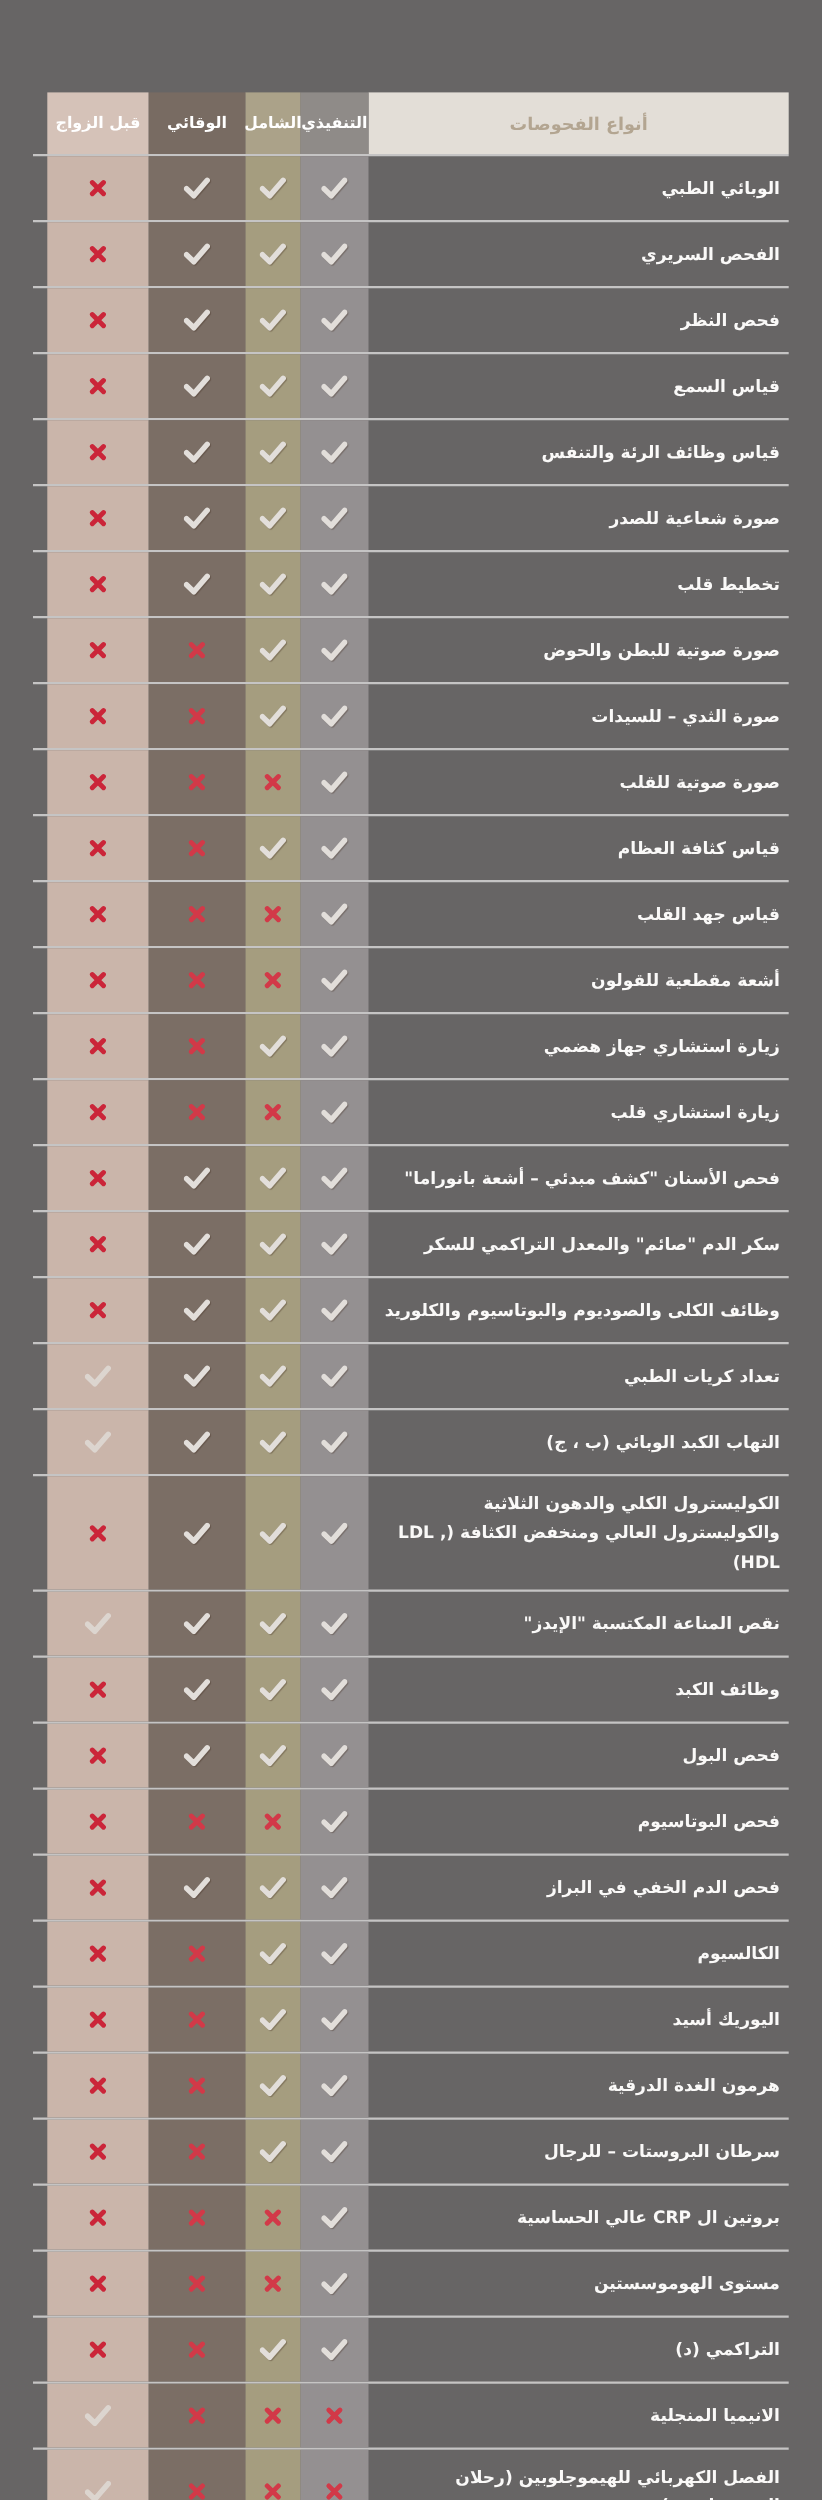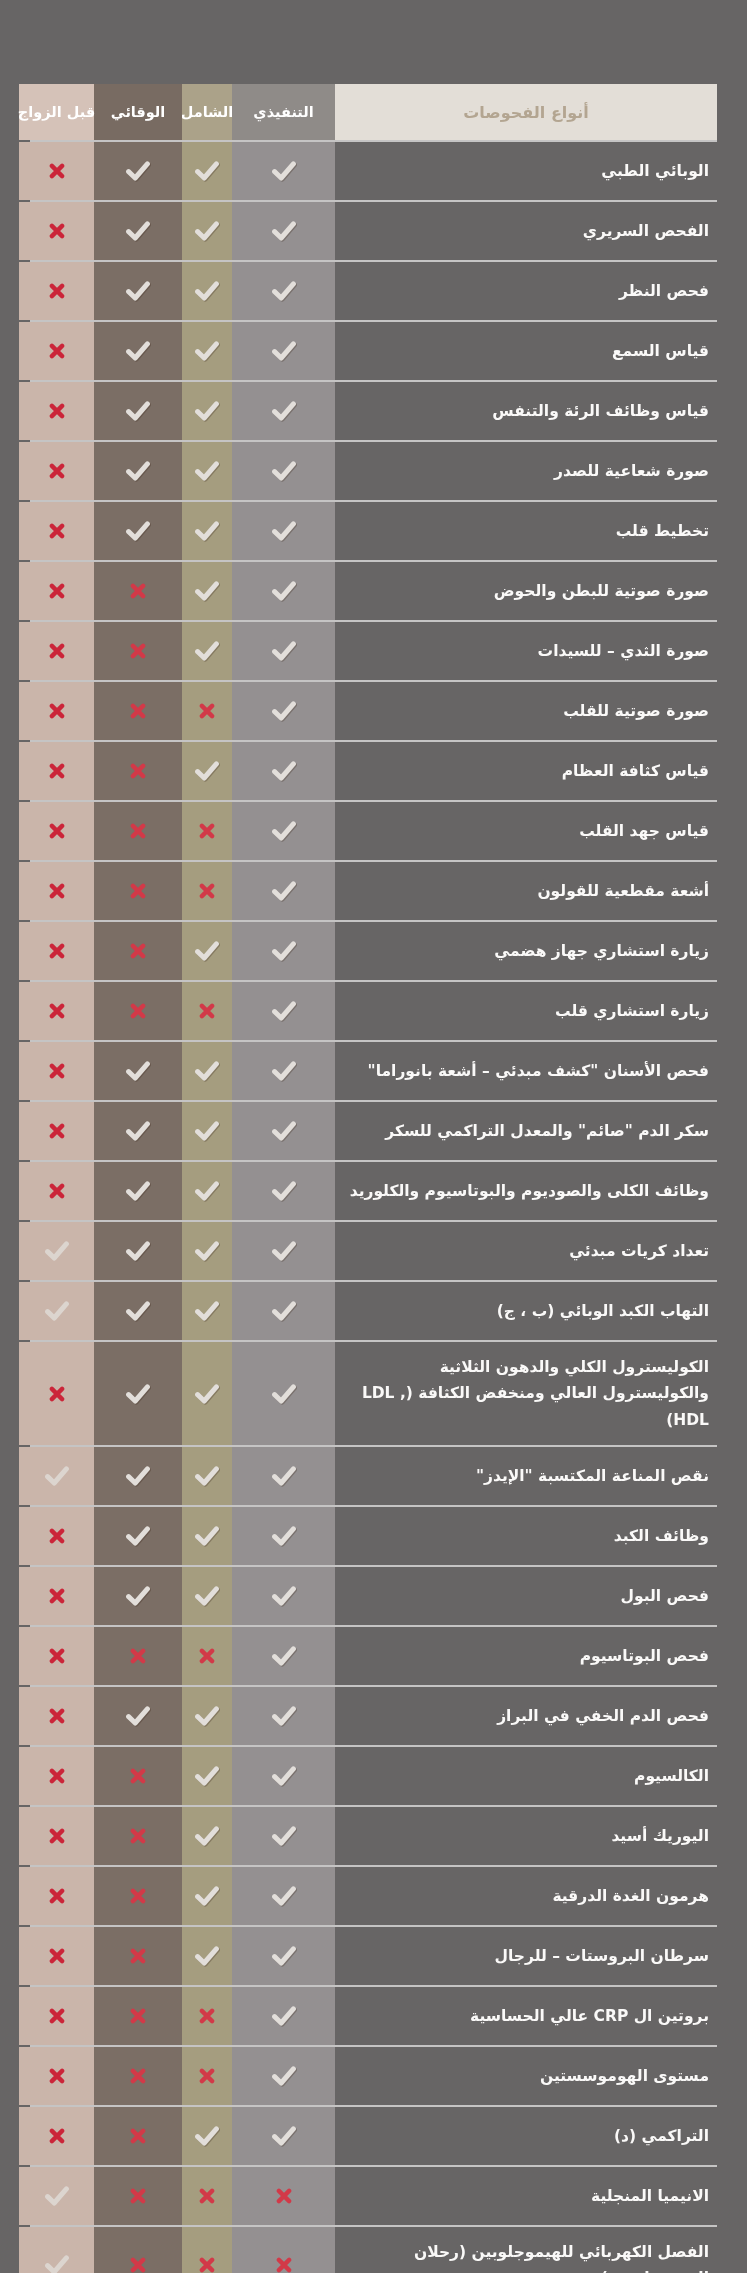--- a/index.html
+++ b/index.html
@@ -32,24 +32,24 @@
   .table-wrap{
     position:absolute;top:84px;right:30px;width:687px;
     direction:rtl;
   }
   .row{display:flex;}
   .cell{
     display:flex;align-items:center;justify-content:center;
     box-sizing:border-box;flex-shrink:0;
   }
   .name-cell{width:382px;}
-  .col-executive{width:103px;}
+  .col-executive{width:62px;}
   .col-comprehensive{width:50px;}
   .col-preventive{width:88px;}
-  .col-premarital{width:75px;}
+  .col-premarital{width:92px;}
 
   
   .header-row .cell{height:56px;}
   .header-row .name-cell{
     background:var(--header-types-bg);
     color:var(--header-types-text);
     font-size:16px;
   }
   .pkg-header{color:var(--pkg-header-text);font-size:14.5px;white-space:nowrap;}
   .header-row .col-executive{background:var(--col-executive-header);}
@@ -564,21 +564,21 @@
         </div>
     <div class="cell col-premarital">
           <svg class="mark mark-x" viewBox="0 0 16 16" width="16" height="16">
             <path d="M2.9 2.9 L13.1 13.1 M13.1 2.9 L2.9 13.1"></path>
           </svg>
         </div>
   </div>
 
   <div class="row data-row">
     <div class="cell name-cell">
-      <span>تعداد كريات مبدئي</span>
+      <span>تعداد كريات الطبي</span>
     </div>
     <div class="cell col-executive">
           <svg class="mark mark-check" viewBox="0 0 24 20" width="24" height="20">
             <path d="M2.6 10.6 L9.2 17 L21.4 2.9"></path>
           </svg>
         </div>
     <div class="cell col-comprehensive">
           <svg class="mark mark-check" viewBox="0 0 24 20" width="24" height="20">
             <path d="M2.6 10.6 L9.2 17 L21.4 2.9"></path>
           </svg>

